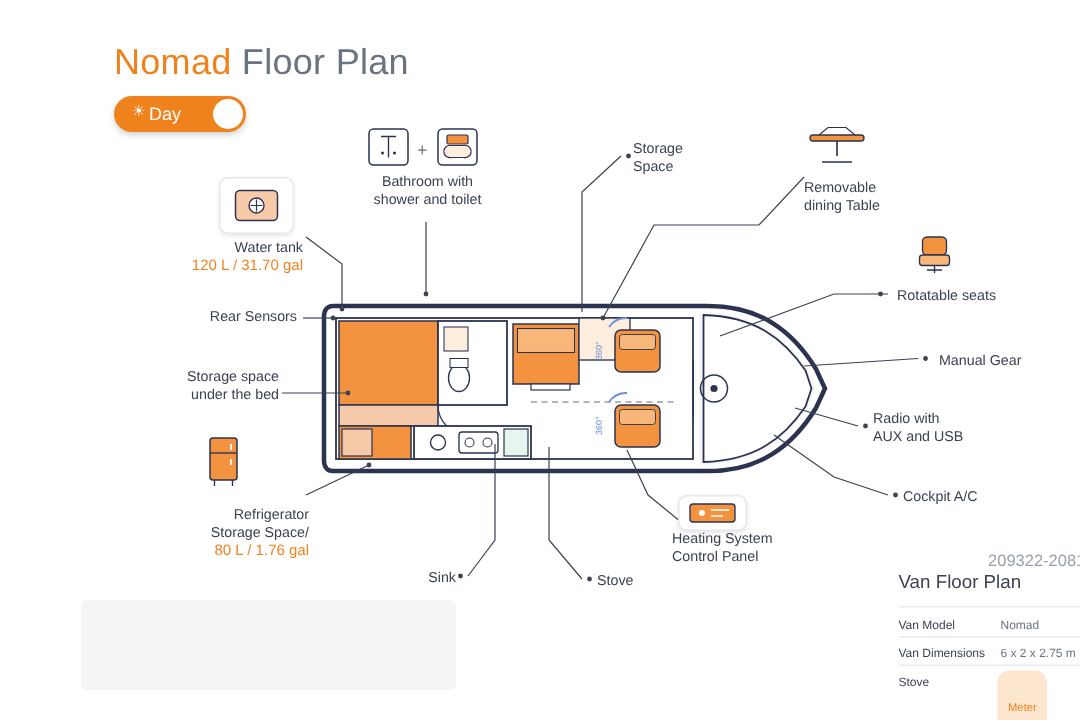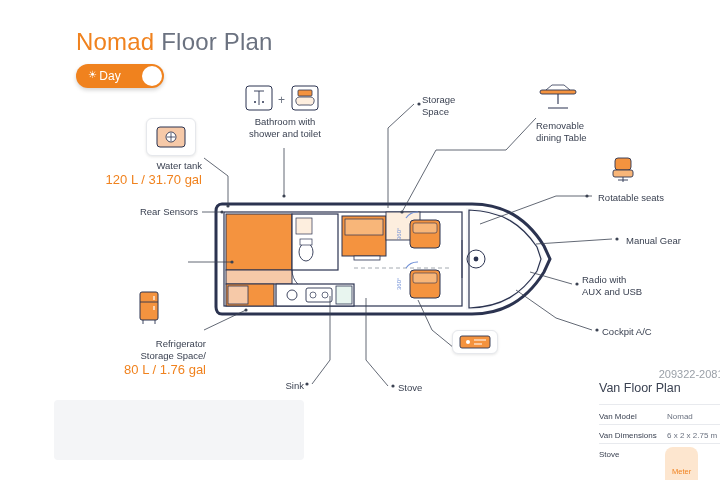--- a/index.html
+++ b/index.html
@@ -87,21 +87,21 @@
 
   
   .lbl-box {
     position: absolute;
     font-size: 9.5px;
     color: #3b4252;
     line-height: 1.25;
   }
   .lbl-box .sub {
     color: #f0821e;
-    font-size: 13px;
+    font-size: 10px;
   }
   .lbl-box.right { text-align: left; }
   .lbl-box.left  { text-align: right; }
   .lbl-box.center { text-align: center; }
 
   
   .chip {
     position: absolute;
     background: #ffffff;
     border: 1px solid #e6e8ec;
@@ -363,20 +363,24 @@
   </div>
 
   <div class="lbl-box right" style="left:566px;top:326px;width:110px;">
     <div>Cockpit A/C</div>
   </div>
 
   <div class="lbl-box left" style="left:78px;top:206px;width:84px;text-align:right;">
     <div>Rear Sensors</div>
   </div>
 
+  <div class="lbl-box left" style="left:52px;top:246px;width:98px;">
+    <div>Storage space</div>
+    <div>under the bed</div>
+  </div>
 
   <div style="position:absolute;left:96px;top:288px;width:34px;height:40px;">
     <svg width="34" height="40" viewBox="0 0 34 40">
       <rect x="8" y="4" width="18" height="28" rx="2" fill="#f4933f" stroke="#2b3350" stroke-width="1"></rect>
       <path d="M8,14 h18" stroke="#2b3350" stroke-width=".9"></path>
       <path d="M22,8 v4 M22,18 v4" stroke="#ffffff" stroke-width="1.2"></path>
       <path d="M11,32 v4 M23,32 v4" stroke="#2b3350" stroke-width=".9"></path>
     </svg>
   </div>
   <div class="lbl-box left" style="left:50px;top:338px;width:120px;">
@@ -393,20 +397,24 @@
     <div>Stove</div>
   </div>
 
   <div class="chip" style="left:416px;top:330px;width:44px;height:22px;">
     <svg width="44" height="22" viewBox="0 0 44 22">
       <rect x="7" y="5" width="30" height="12" rx="2" fill="#f4933f" stroke="#2b3350" stroke-width=".9"></rect>
       <circle cx="15" cy="11" r="2" fill="#ffffff"></circle>
       <path d="M21,9 h12 M21,13 h8" stroke="#ffffff" stroke-width="1.1"></path>
     </svg>
   </div>
+  <div class="lbl-box right" style="left:412px;top:354px;width:110px;">
+    <div>Heating System</div>
+    <div>Control Panel</div>
+  </div>
 
   <div class="blurb-bg"></div>
 
   <div class="spec-title">Van Floor Plan</div>
 
   <div class="spec-sep" style="top:404px;"></div>
   <div class="spec-row" style="top:412px;">
     <span class="k">Van Model</span>
     <span class="v">Nomad</span>
   </div>

